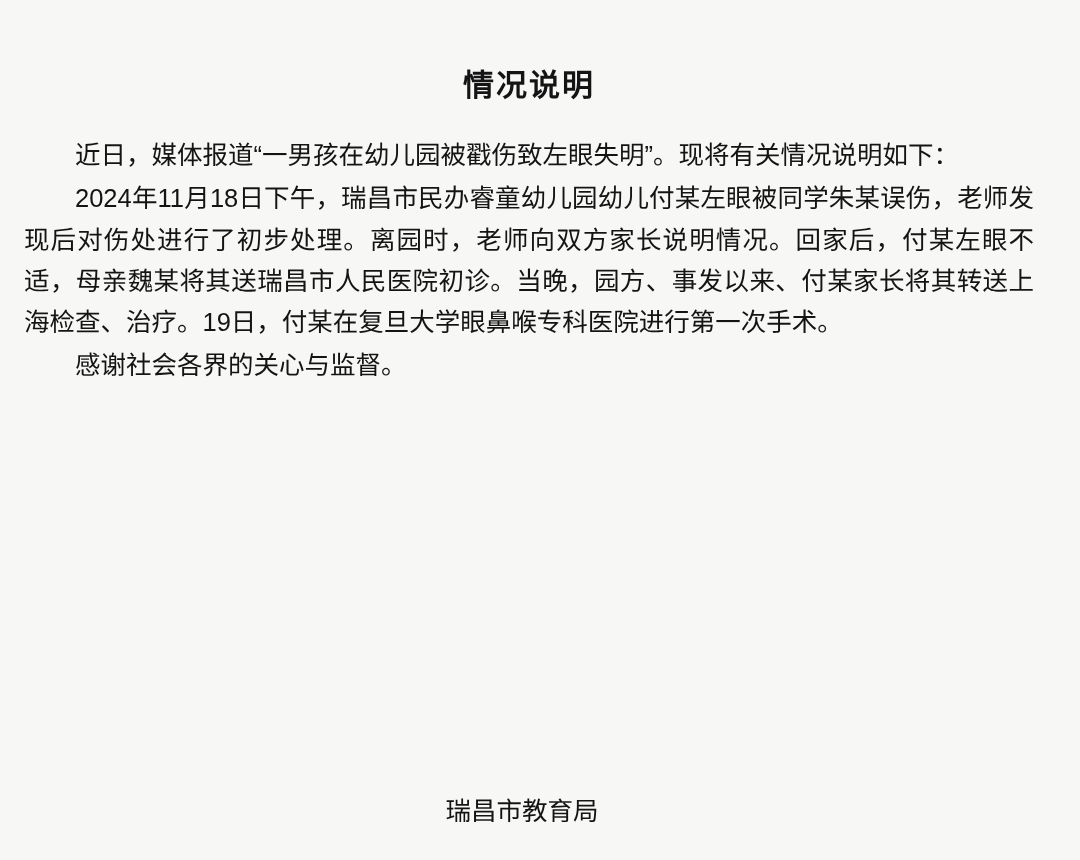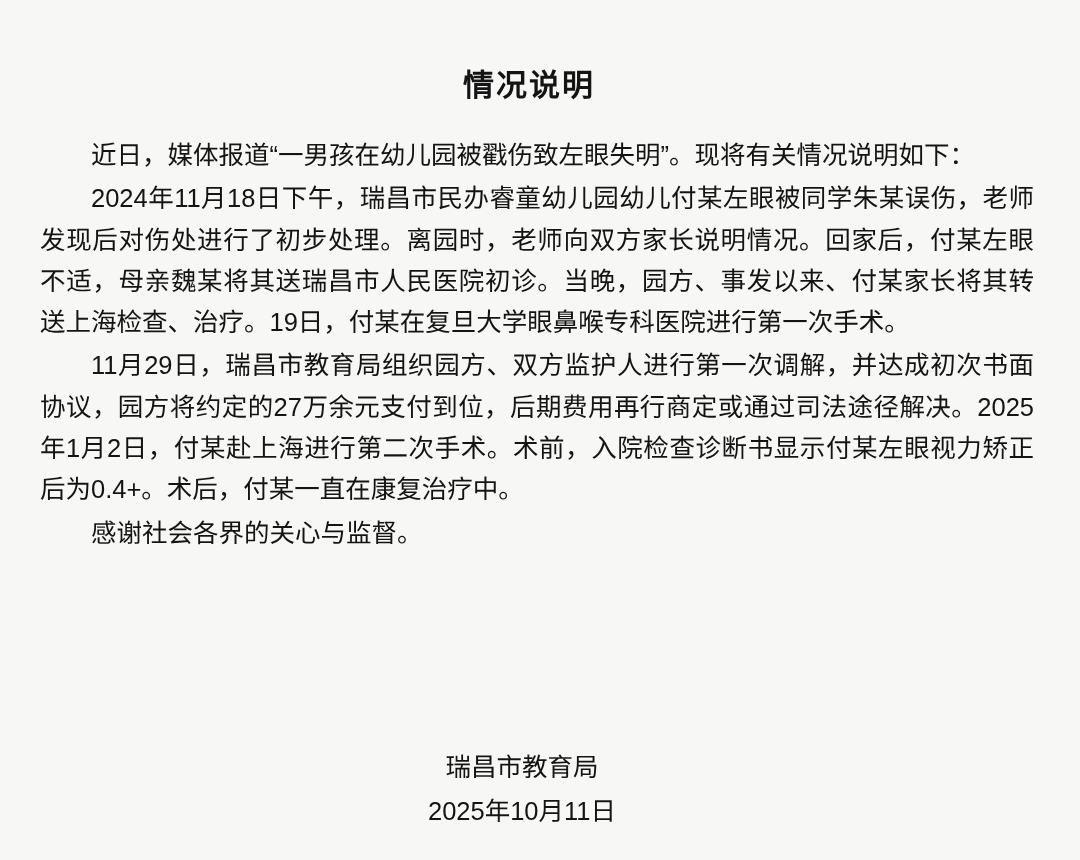--- a/index.html
+++ b/index.html
@@ -32,21 +32,21 @@
     font-family: "Liberation Sans", "DejaVu Sans", sans-serif;
   }
   .body-text {
     font-size: 25.5px;
     line-height: 1.62;
     text-align: justify;
     text-justify: inter-ideograph;
     font-family: "Liberation Sans", "DejaVu Sans", sans-serif;
   }
   .body-text p {
-    margin: 0 0 2px 16px;
+    margin: 0 0 2px 0;
     text-indent: 2em;
   }
   .signature {
     margin-top: auto;
     text-align: center;
     font-size: 25.5px;
     line-height: 1.62;
     font-family: "Liberation Sans", "DejaVu Sans", sans-serif;
     padding-right: 14px;
     padding-bottom: 6px;
@@ -58,22 +58,20 @@
 </head>
 <body>
 
 <div class="page">
 
   <h1 class="doc-title">情况说明</h1>
 
   <div class="body-text">
     <p>近日，媒体报道“一男孩在幼儿园被戳伤致左眼失明”。现将有关情况说明如下：</p>
     <p>2024年11月18日下午，瑞昌市民办睿童幼儿园幼儿付某左眼被同学朱某误伤，老师发现后对伤处进行了初步处理。离园时，老师向双方家长说明情况。回家后，付某左眼不适，母亲魏某将其送瑞昌市人民医院初诊。当晚，园方、事发以来、付某家长将其转送上海检查、治疗。19日，付某在复旦大学眼鼻喉专科医院进行第一次手术。</p>
-    <p>11月29日，瑞昌市教育局组织园方、双方监护人进行第一次调解，并达成初次书面协议，园方将约定的27万余元支付到位，后期费用再行商定或通过司法途径解决。2025年1月2日，付某赴上海进行第二次手术。术前，入院检查诊断书显示付某左眼视力矫正后为0.4+。术后，付某一直在康复治疗中。</p>
     <p>感谢社会各界的关心与监督。</p>
   </div>
 
   <div class="signature">
     <div>瑞昌市教育局</div>
-    <div>2025年10月11日</div>
   </div>
 
 </div>
 
 </body></html>

